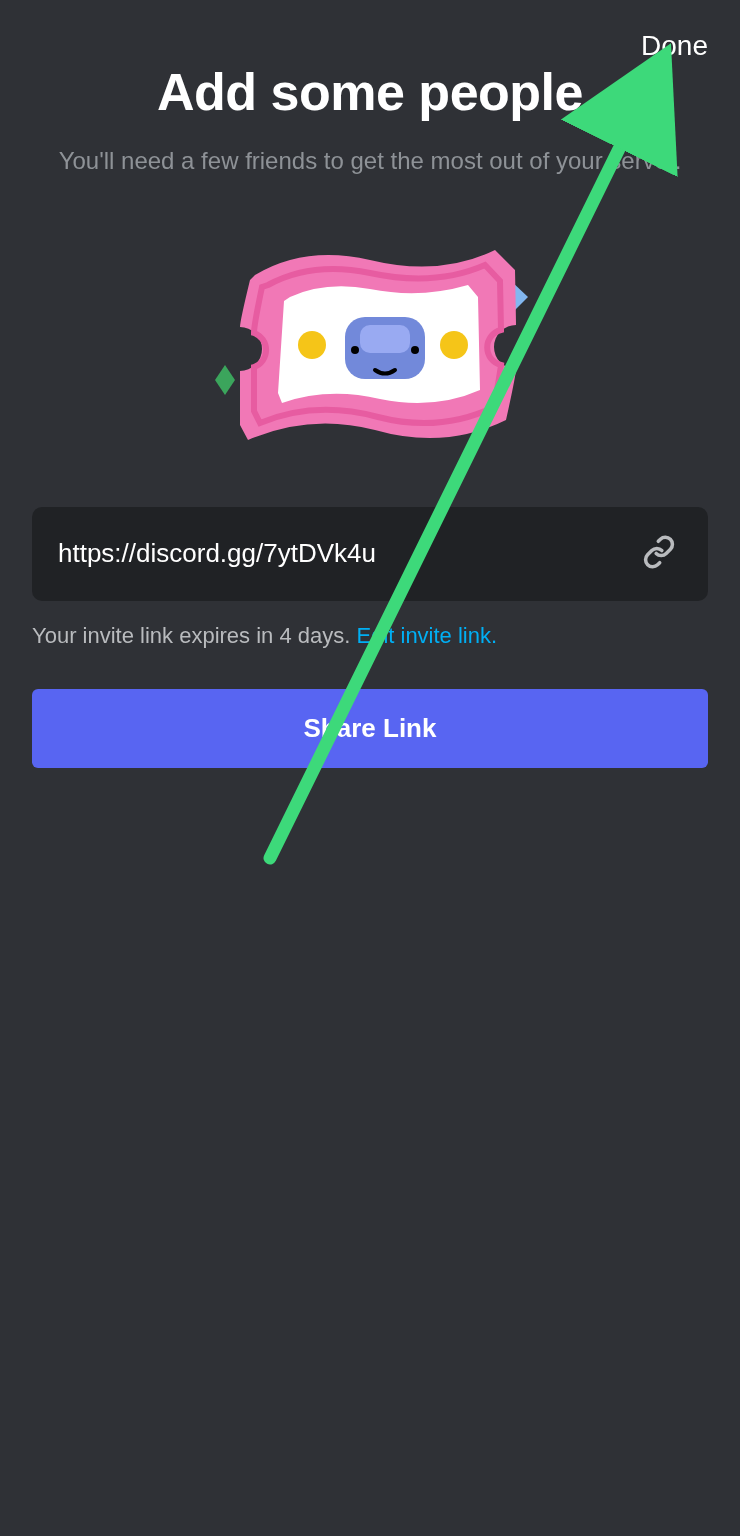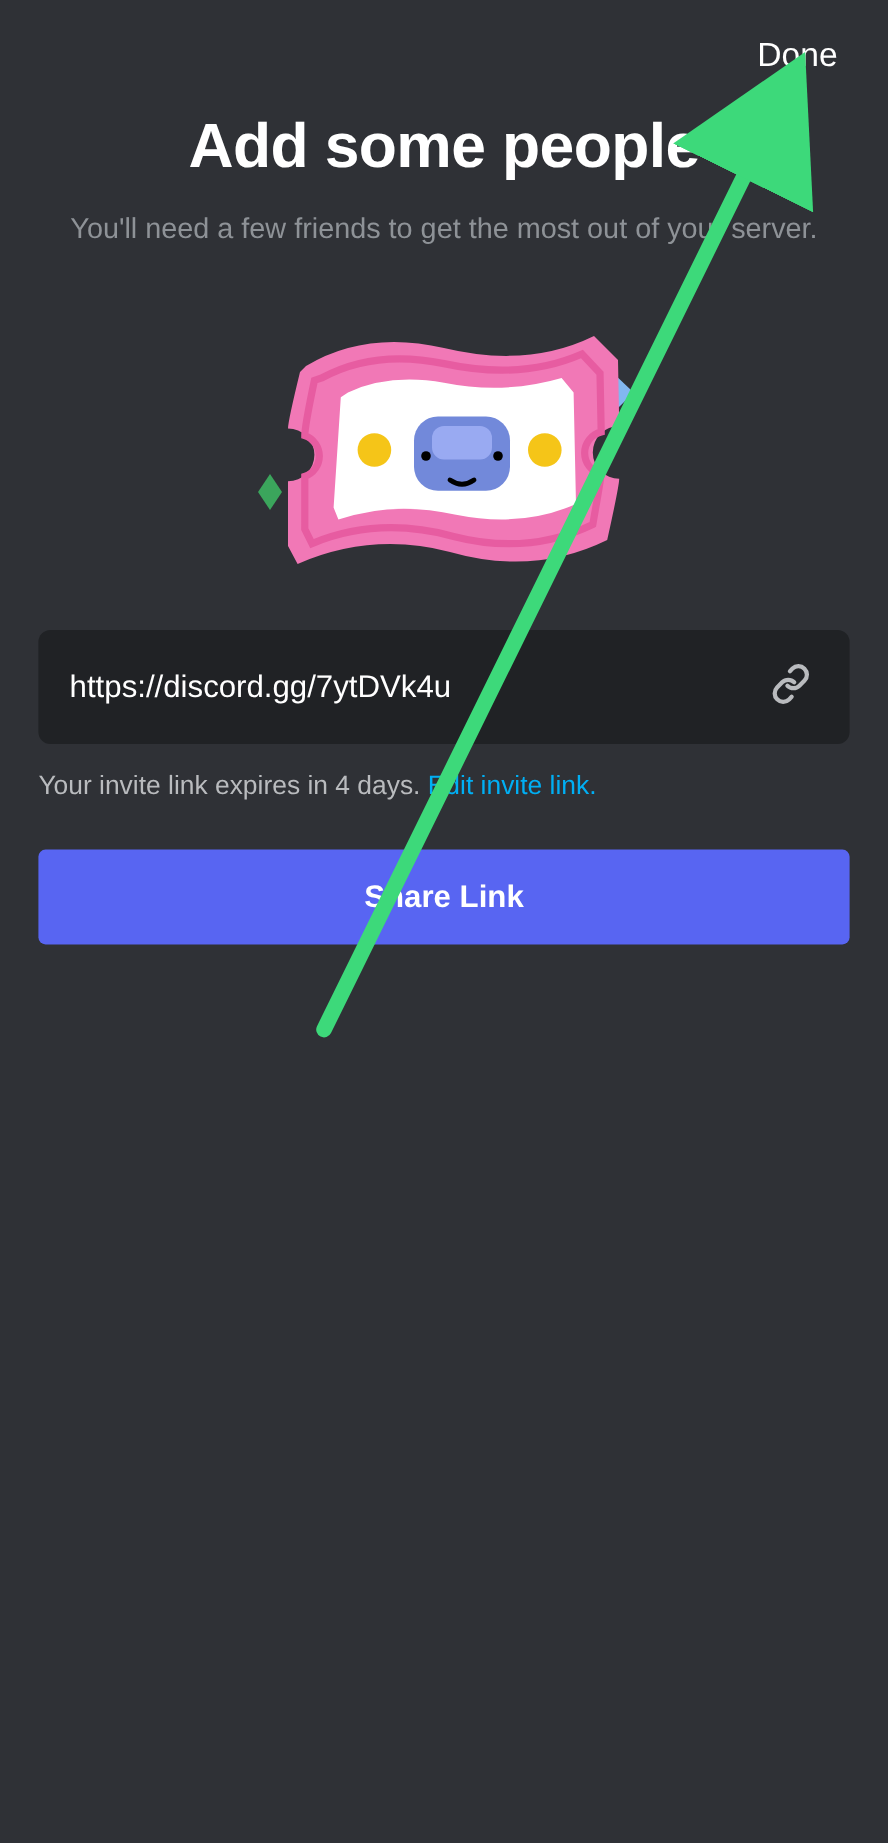--- a/index.html
+++ b/index.html
@@ -12,52 +12,51 @@
       height: 1536px;
       background-color: #2f3136;
       font-family: -apple-system, BlinkMacSystemFont, "Segoe UI", Helvetica, Arial, sans-serif;
       color: #ffffff;
       position: relative;
       overflow: hidden;
     }
     .header {
       display: flex;
       justify-content: flex-end;
-      padding: 30px 42px 0 28px;
+      padding: 30px 32px 0 28px;
     }
     .done-btn {
       color: #ffffff;
       font-size: 28px;
       font-weight: 500;
       background: none;
       border: none;
       cursor: pointer;
     }
     .title {
       text-align: center;
       font-size: 52px;
       font-weight: 800;
-      margin-top: 30px;
       letter-spacing: -0.5px;
     }
     .subtitle {
       text-align: center;
       font-size: 24px;
       color: #8e9297;
       margin-top: 22px;
       padding: 0 50px;
       line-height: 1.45;
     }
     .illustration {
       display: flex;
       justify-content: center;
       margin-top: 46px;
     }
     .invite-box {
-      margin: 40px 32px 0 32px;
+      margin: 52px 32px 0 32px;
       background-color: #202225;
       border-radius: 10px;
       display: flex;
       align-items: center;
       justify-content: space-between;
       padding: 28px 32px 28px 26px;
     }
     .invite-url {
       font-size: 26px;
       font-weight: 500;

